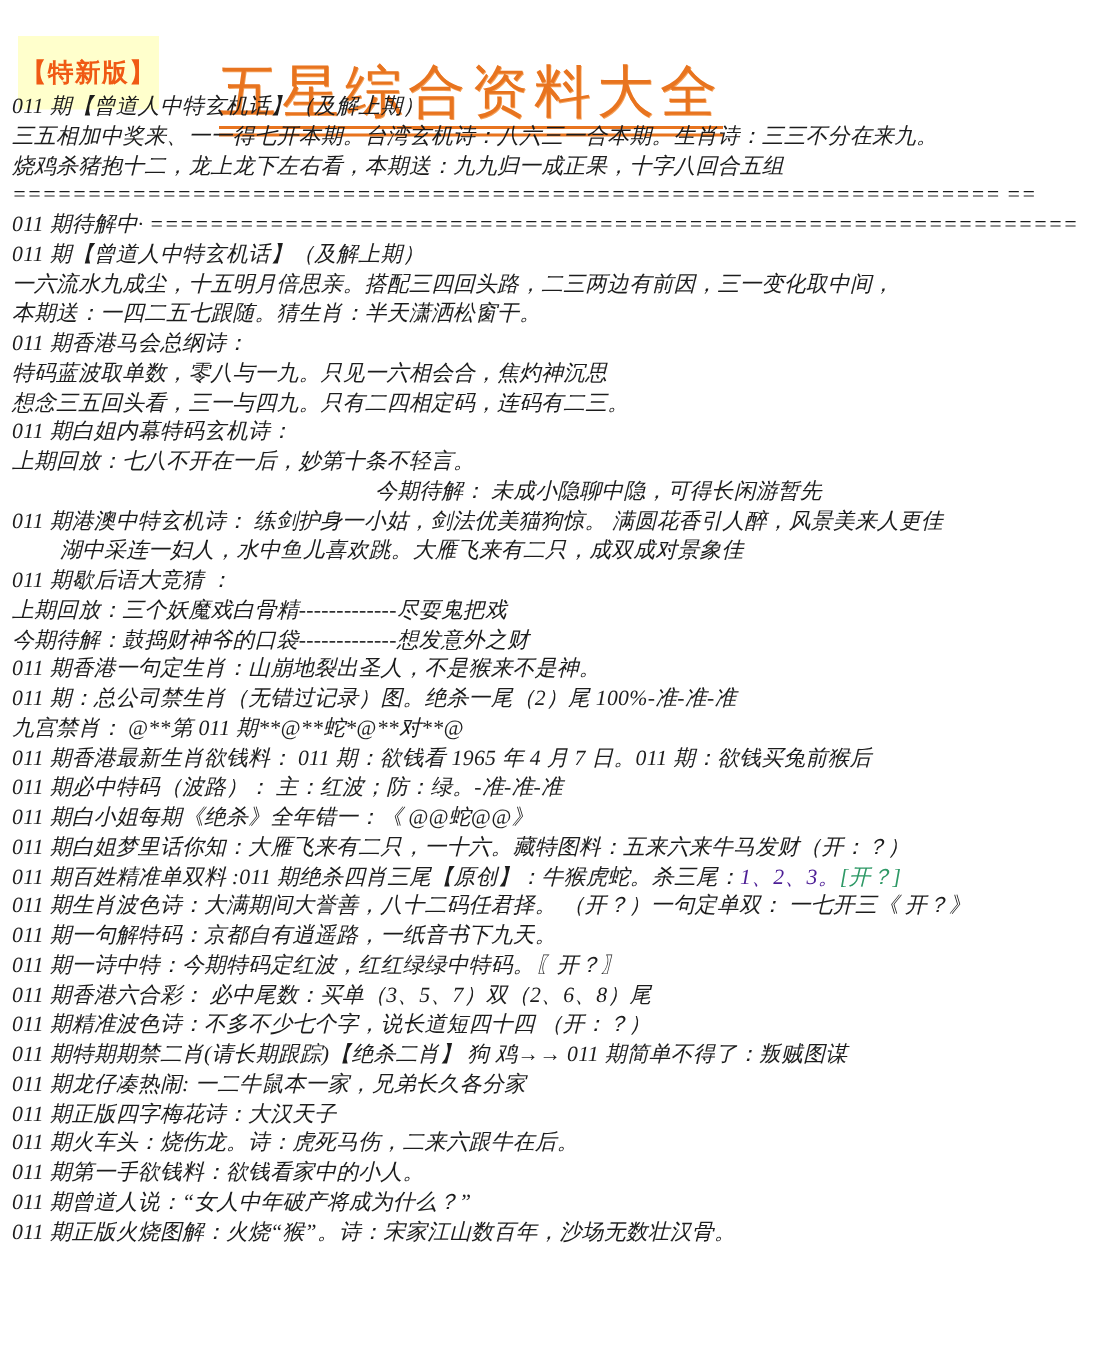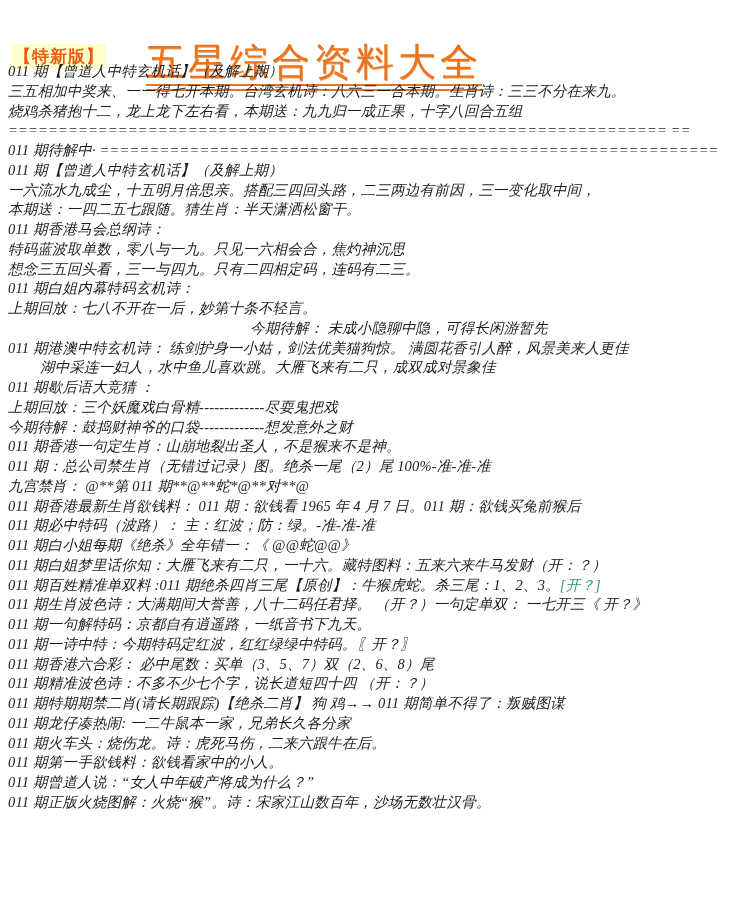--- a/index.html
+++ b/index.html
@@ -28,24 +28,23 @@
     margin-bottom: 2px;
   }
   .badge {
     position: absolute;
     left: 4px;
     top: 18px;
     font-size: 17px;
     font-weight: bold;
     color: #f05a14;
     background: #ffffcc;
-    padding: 1px 2px;
+    padding: 13px 2px;
     letter-spacing: 1px;
     white-space: nowrap;
-    margin-top: 20px;
   }
   .title {
     position: absolute;
     left: 138px;
     top: 0px;
     font-size: 38px;
     line-height: 44px;
     color: #e8741f;
     letter-spacing: 4px;
     border-bottom: 7px double #e8741f;
@@ -95,26 +94,27 @@
       <div class="tline">011 期歇后语大竞猜 ：</div>
       <div class="tline">上期回放：三个妖魔戏白骨精-------------尽耍鬼把戏</div>
       <div class="tline">今期待解：鼓捣财神爷的口袋-------------想发意外之财</div>
       <div class="tline">011 期香港一句定生肖：山崩地裂出圣人，不是猴来不是神。</div>
       <div class="tline">011 期：总公司禁生肖（无错过记录）图。绝杀一尾（2）尾 100%-准-准-准</div>
       <div class="tline">九宫禁肖： @**第 011 期**@**蛇*@**对**@</div>
       <div class="tline">011 期香港最新生肖欲钱料：    011 期：欲钱看 1965 年 4 月 7 日。011 期：欲钱买兔前猴后</div>
       <div class="tline">011 期必中特码（波路）： 主：红波；防：绿。-准-准-准</div>
       <div class="tline">011 期白小姐每期《绝杀》全年错一：《 @@蛇@@》</div>
       <div class="tline">011 期白姐梦里话你知：大雁飞来有二只，一十六。藏特图料：五来六来牛马发财（开：？）</div>
-      <div class="tline"><span>011 期百姓精准单双料 :011 期绝杀四肖三尾【原创】：牛猴虎蛇。杀三尾：</span><span style="color: #0f172a; margin-top: 16px;">1、2、3。</span><span style="color: rgb(46, 153, 102);">[开？]</span></div>
+      <div class="tline"><span>011 期百姓精准单双料 :011 期绝杀四肖三尾【原创】：牛猴虎蛇。杀三尾：</span><span style="color: #4c1d95; margin-top: 16px;">1、2、3。</span><span style="color: rgb(46, 153, 102);">[开？]</span></div>
       <div class="tline">011 期生肖波色诗：大满期间大誉善，八十二码任君择。 （开？）一句定单双： 一七开三《 开？》</div>
       <div class="tline">011 期一句解特码：京都自有逍遥路，一纸音书下九天。</div>
       <div class="tline">011 期一诗中特：今期特码定红波，红红绿绿中特码。〖开？〗</div>
       <div class="tline">011 期香港六合彩： 必中尾数：买单（3、5、7）双（2、6、8）尾</div>
       <div class="tline">011 期精准波色诗：不多不少七个字，说长道短四十四    （开：？）</div>
       <div class="tline">011 期特期期禁二肖(请长期跟踪)【绝杀二肖】 狗 鸡→→   011 期简单不得了：叛贼图谋</div>
       <div class="tline">011 期龙仔凑热闹: 一二牛鼠本一家，兄弟长久各分家</div>
+      <div class="tline">011 期正版四字梅花诗：大汉天子</div>
       <div class="tline">011 期火车头：烧伤龙。诗：虎死马伤，二来六跟牛在后。</div>
       <div class="tline">011 期第一手欲钱料：欲钱看家中的小人。</div>
       <div class="tline">011 期曾道人说：“女人中年破产将成为什么？”</div>
       <div class="tline">011 期正版火烧图解：火烧“猴”。诗：宋家江山数百年，沙场无数壮汉骨。</div>
     </div>
 </div>
 
 </body></html>

